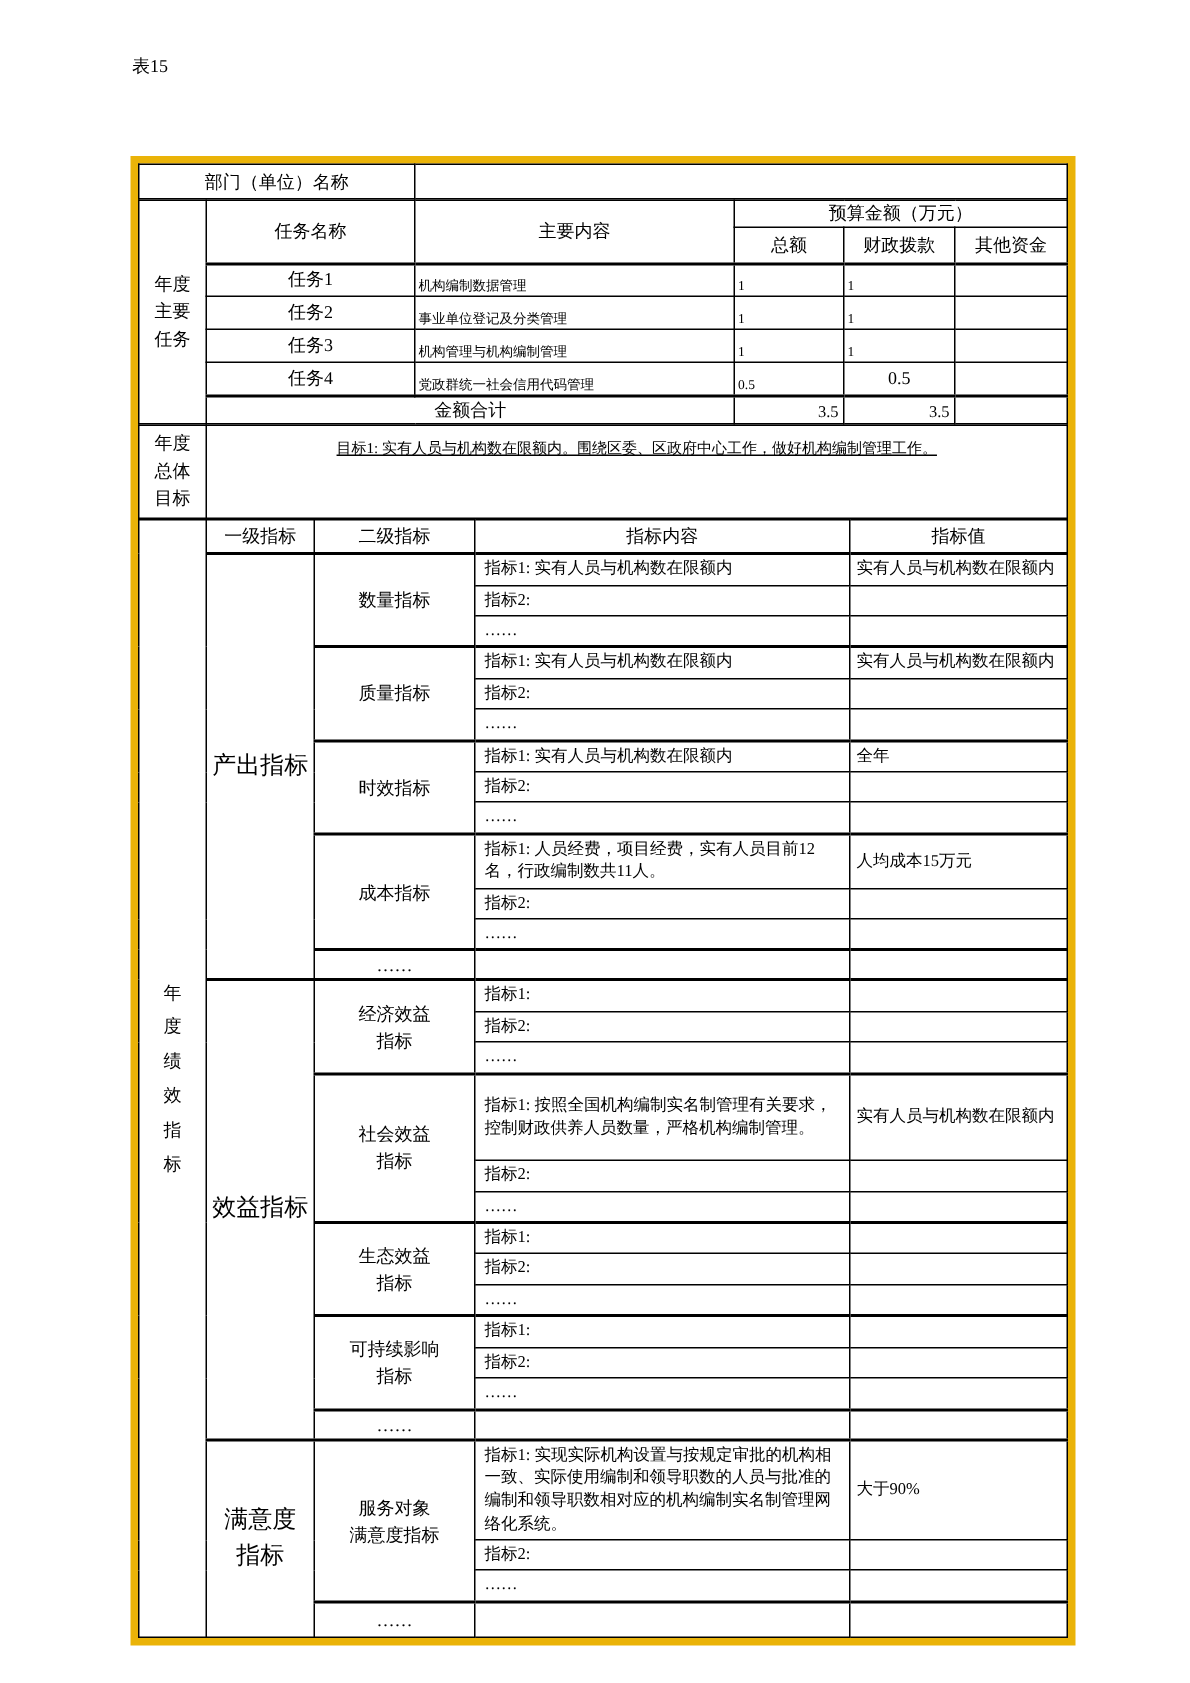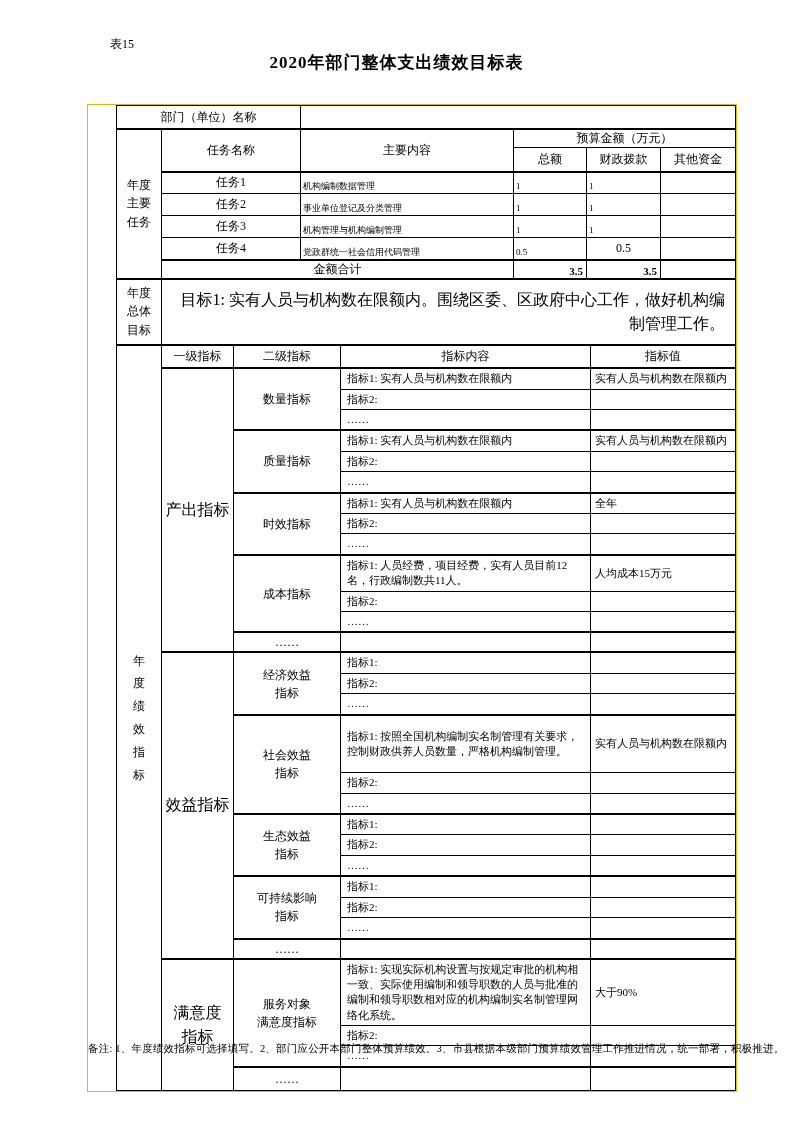--- a/index.html
+++ b/index.html
@@ -1,45 +1,44 @@
 <!DOCTYPE html>
 <html><head>
 <meta charset="utf-8">
 <style>
   html,body{margin:0;padding:0;background:#fff;}
   body{width:793px;height:1122px;font-family:"Liberation Serif",serif;color:#000;}
   .page{position:relative;width:793px;height:1122px;background:#fff;overflow:hidden;}
-  .tag{position:absolute;left:88px;top:36px;font-size:12px;margin-left:22px;}
+  .tag{position:absolute;left:88px;top:36px;font-size:12px;}
   .title{position:absolute;left:0;top:51px;width:100%;text-align:center;font-size:17px;font-weight:bold;letter-spacing:1px;}
-  .tablewrap{position:absolute;left:87px;top:104px;width:620px;border:1px solid #eab308;padding-left:28px;}
+  .tablewrap{position:absolute;left:87px;top:104px;width:620px;border:5px solid #eab308;}
   table{border-collapse:collapse;width:620px;table-layout:fixed;}
   td{border:1px solid #000;font-size:12px;padding:0 2px;vertical-align:middle;overflow:hidden;word-break:break-all;}
   tr.bt2 > td{border-top-width:2px;}
   .center{text-align:center;}
   .vlabel{white-space:pre-line;text-align:center;line-height:1.55;font-size:12px;}
   .vchars{white-space:pre-line;text-align:center;line-height:1.9;font-size:12px;}
   .sub-cell{white-space:pre-line;text-align:center;line-height:1.5;font-size:12px;margin-top:16px;}
   .lvl1-cell{white-space:pre-line;text-align:center;line-height:1.5;font-size:16px;}
   .small-b{font-size:9px;vertical-align:bottom;padding:0 2px 1px 2px;line-height:1.1;}
   .mid-num{font-size:12px;text-align:center;}
-  .num-r{font-size:11px;text-align:right;vertical-align:bottom;padding-right:3px;line-height:1.1;font-weight:bold;}
+  .num-r{font-size:11px;text-align:right;vertical-align:bottom;padding-right:3px;line-height:1.1;}
   .content-cell{font-size:11px;text-align:left;padding:2px 4px 2px 6px;line-height:1.4;}
   .value-cell{font-size:11px;text-align:left;padding:2px 4px;line-height:1.4;margin-top:24px;}
-  .goal-cell{font-size:16px;vertical-align:top;text-align:right;padding:8px 10px;line-height:1.5;}
+  .goal-cell{font-size:10px;vertical-align:top;text-align:center;padding:8px 10px;line-height:1.5;text-decoration:underline;}
   .note{position:absolute;left:88px;top:1042px;font-size:10.5px;letter-spacing:0.2px;}
   .h23{height:23px}.h14{height:14px}.h24{height:24px}.h22{height:22px}.h17{height:17px}
   .h62{height:62px}.h21{height:21px}.h20{height:20px}.h18{height:18px}.h36{height:36px}
   .h58{height:58px}.h50{height:50px}.h24b{height:24px}
 </style>
 </head>
 <body>
 
 <div class="page">
   <div class="tag">表15</div>
-  <div class="title">2020年部门整体支出绩效目标表</div>
 
   <div class="tablewrap">
 
     <table>
       <colgroup>
           <col style="width:184px">
           <col>
         </colgroup>
       <tbody>
           <tr class="h23">
@@ -294,14 +293,13 @@
       </tr>
       <tr class="h24b bt2">
         <td class="sub-cell">……</td>
         <td class="content-cell"></td>
         <td class="value-cell"></td>
       </tr>
     </tbody>
       </table>
   </div>
 
-  <div class="note">备注: 1、年度绩效指标可选择填写。2、部门应公开本部门整体预算绩效。3、市县根据本级部门预算绩效管理工作推进情况，统一部署，积极推进。</div>
 </div>
 
 </body></html>

